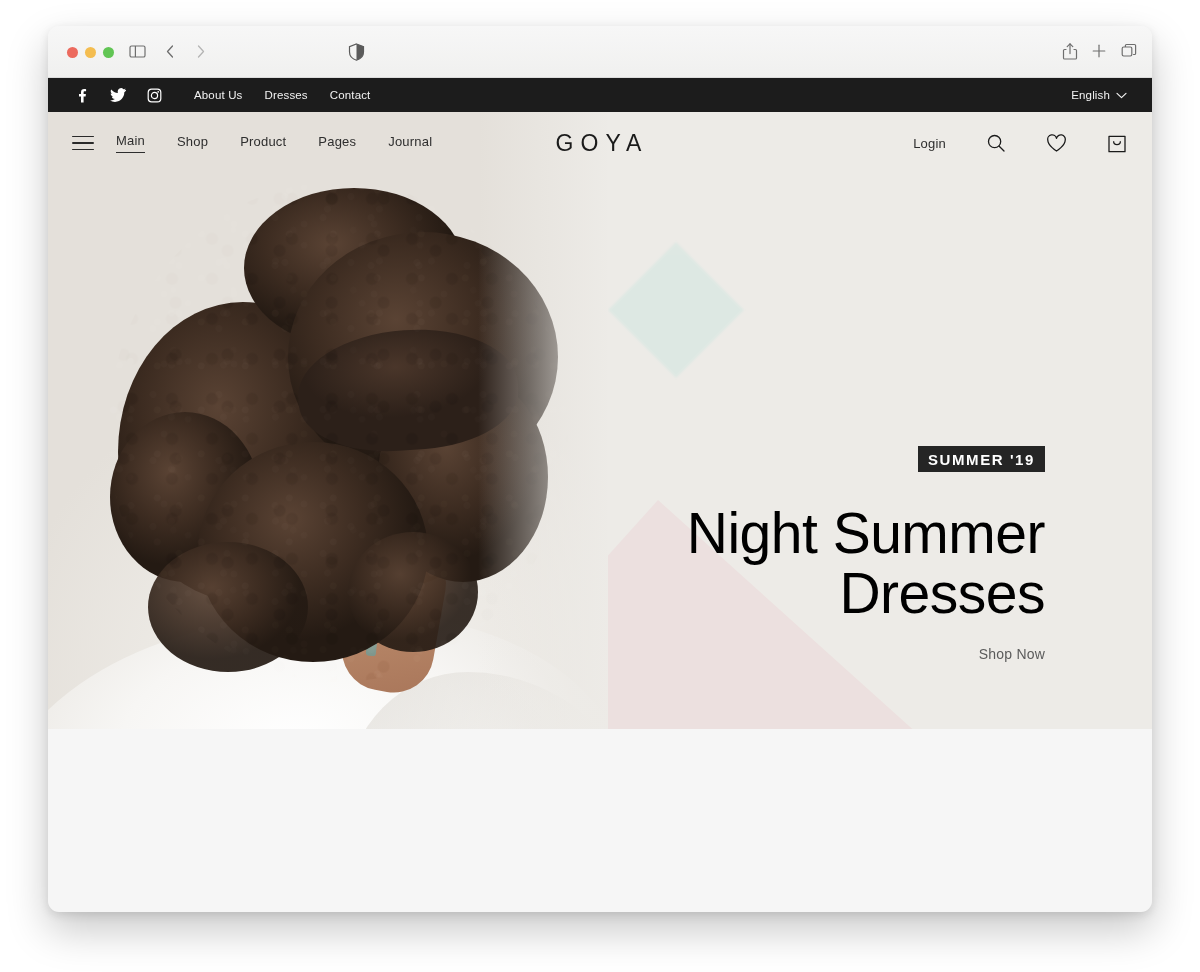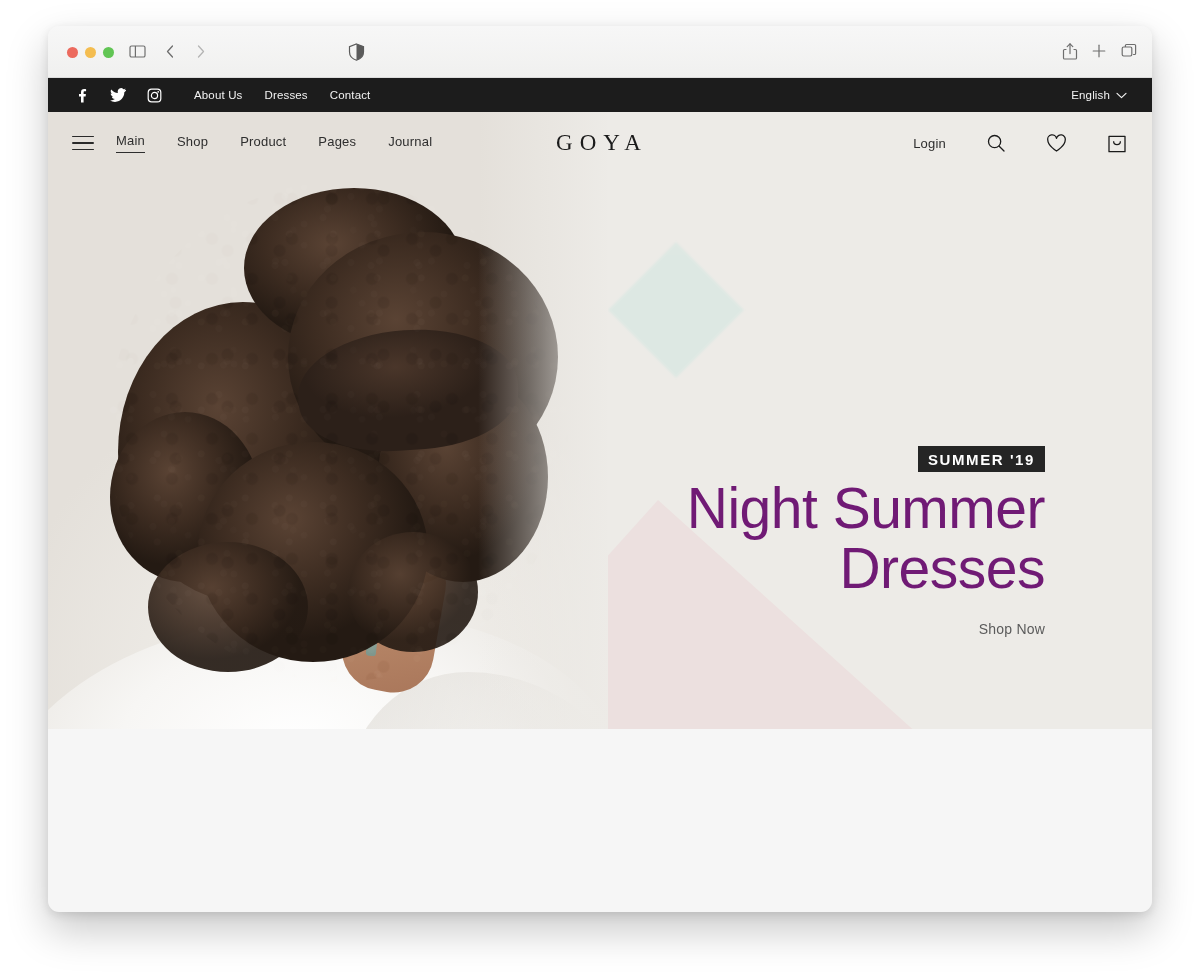--- a/index.html
+++ b/index.html
@@ -231,43 +231,43 @@
   #main-nav{ display:flex; align-items:center; gap:32px; }
   #main-nav a{
     color:#2e2e2e; font-size:13px; text-decoration:none; letter-spacing:.2px;
     padding-bottom:4px;
   }
   #main-nav a.active{ border-bottom:1.5px solid #2e2e2e; }
   #logo{
     position:absolute; left:4px; right:0; margin:12px auto;
     width:140px; text-align:center;
     font-size:23px; letter-spacing:7px; color:#1b1b1b;
-    font-family:Liberation Serif, serif; font-weight:400;
+    font-family:Liberation Sans, sans-serif; font-weight:400;
   }
   #header-actions{
     margin-left:auto; display:flex; align-items:center; gap:40px;
   }
   #login-link{ color:#2e2e2e; font-size:13px; text-decoration:none; letter-spacing:.2px; }
   .hdr-icon{ color:#1b1b1b; display:inline-flex; cursor:pointer; }
 
   
   #hero-copy{
     position:absolute; right:107px; top:334px;
     width:420px; text-align:right; z-index:5;
   }
   #season-badge{
     display:inline-block;
     background:#252525; color:#fff;
     font-size:15px; font-weight:bold; letter-spacing:1.6px;
     padding:5px 10px 4px;
   }
   #hero-title{
-    margin-top:6px;
+    margin-top:31px;
     font-size:57px; line-height:1.06; font-weight:400;
-    color:#701a75; letter-spacing:-.5px;
+    color:#000000; letter-spacing:-.5px;
   }
   #shop-now{
     display:inline-block; margin-top:22px;
     font-size:14px; color:#5b5b5b; text-decoration:none; letter-spacing:.2px;
   }
 
   
   #price-bubble{ position:absolute; left:17px; top:753px; z-index:9; }
 
   

